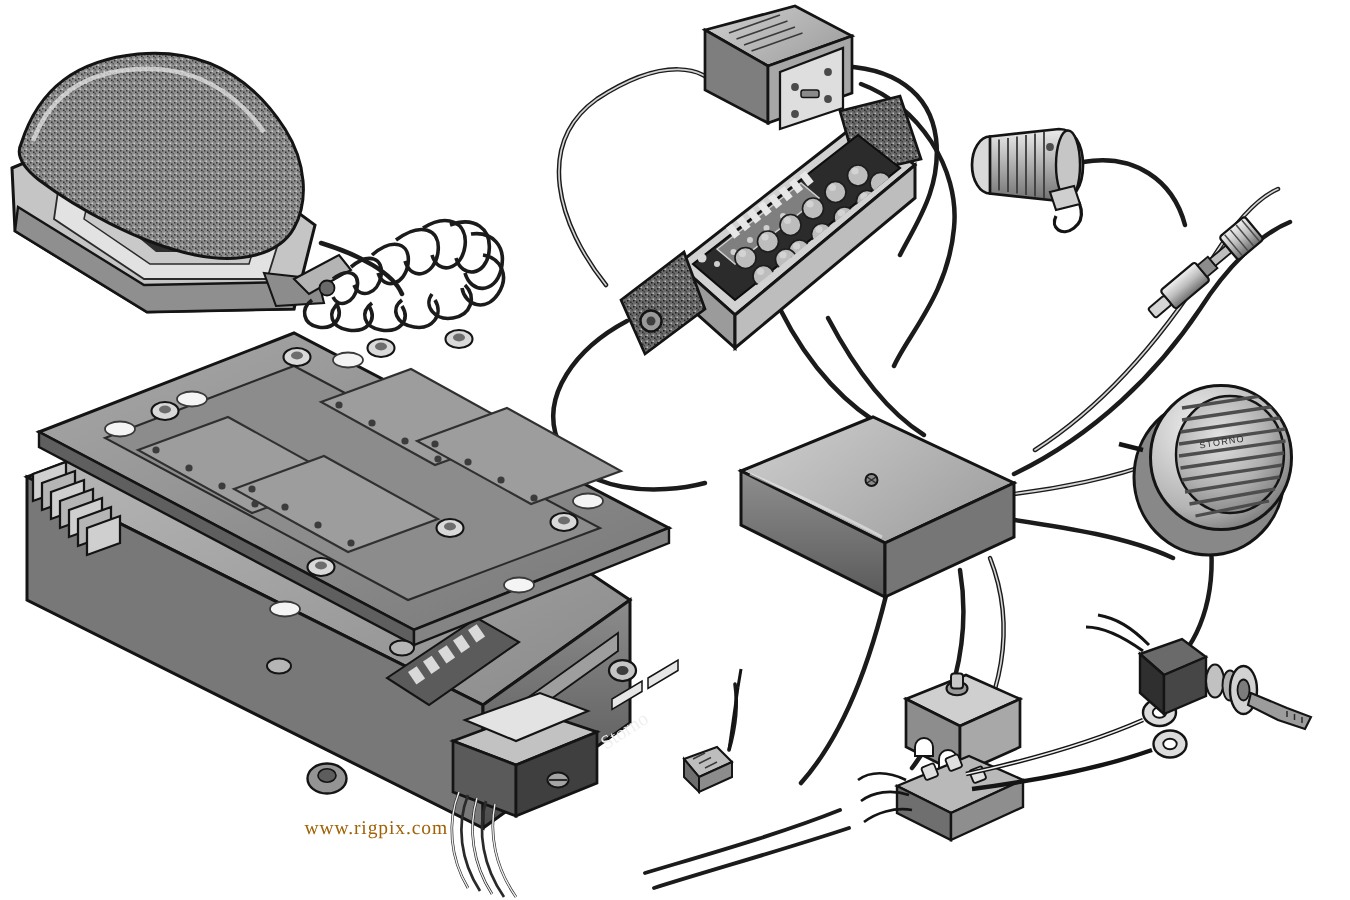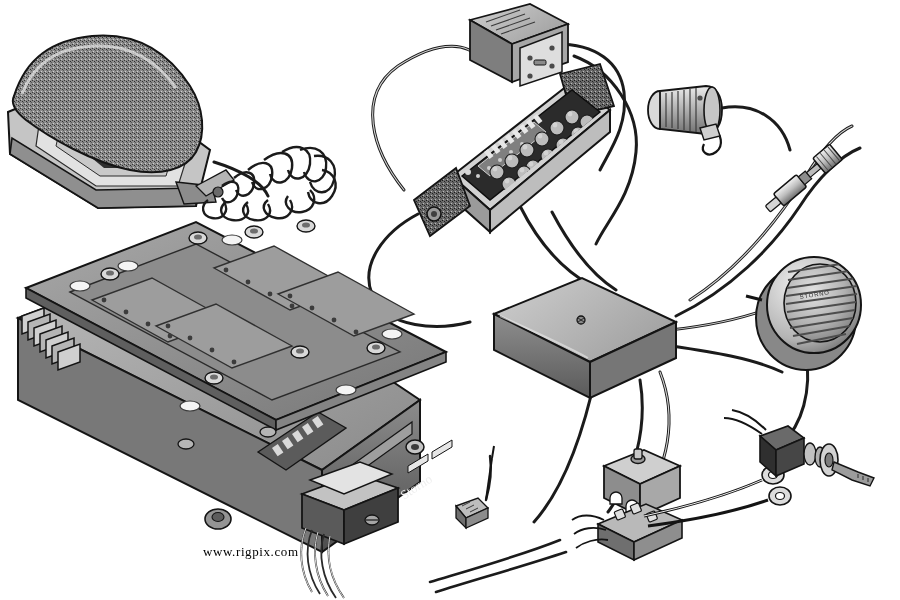--- a/index.html
+++ b/index.html
@@ -3,21 +3,21 @@
 <meta charset="utf-8">
 <title>Storno mobile radio system illustration</title>
 <style>
   html,body{margin:0;padding:0;background:#ffffff;}
   body{font-family:"Liberation Serif", serif;}
   #scene{position:relative;width:900px;height:600px;background:#ffffff;overflow:hidden;}
   #art{position:absolute;left:0;top:0;width:900px;height:600px;}
   #watermark{
     position:absolute;left:203px;top:544px;
     font-family:"Liberation Serif", serif;
-    font-size:13px;letter-spacing:.6px;color:#000000;
+    font-size:13px;letter-spacing:.6px;color:#a16207;
     white-space:nowrap;user-select:none;
   }
   .hot{position:absolute;}
 </style>
 </head>
 <body>
 
 <div id="scene">
 
   <svg id="art" viewBox="0 0 900 600" xmlns="http://www.w3.org/2000/svg">

